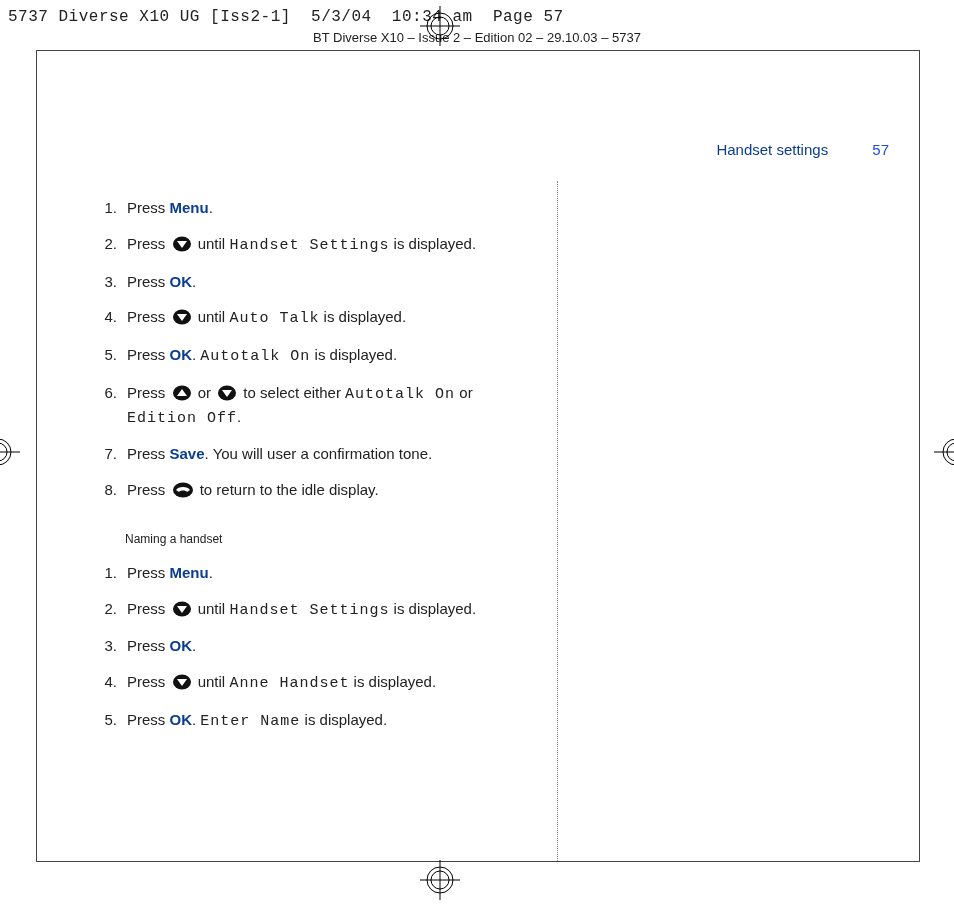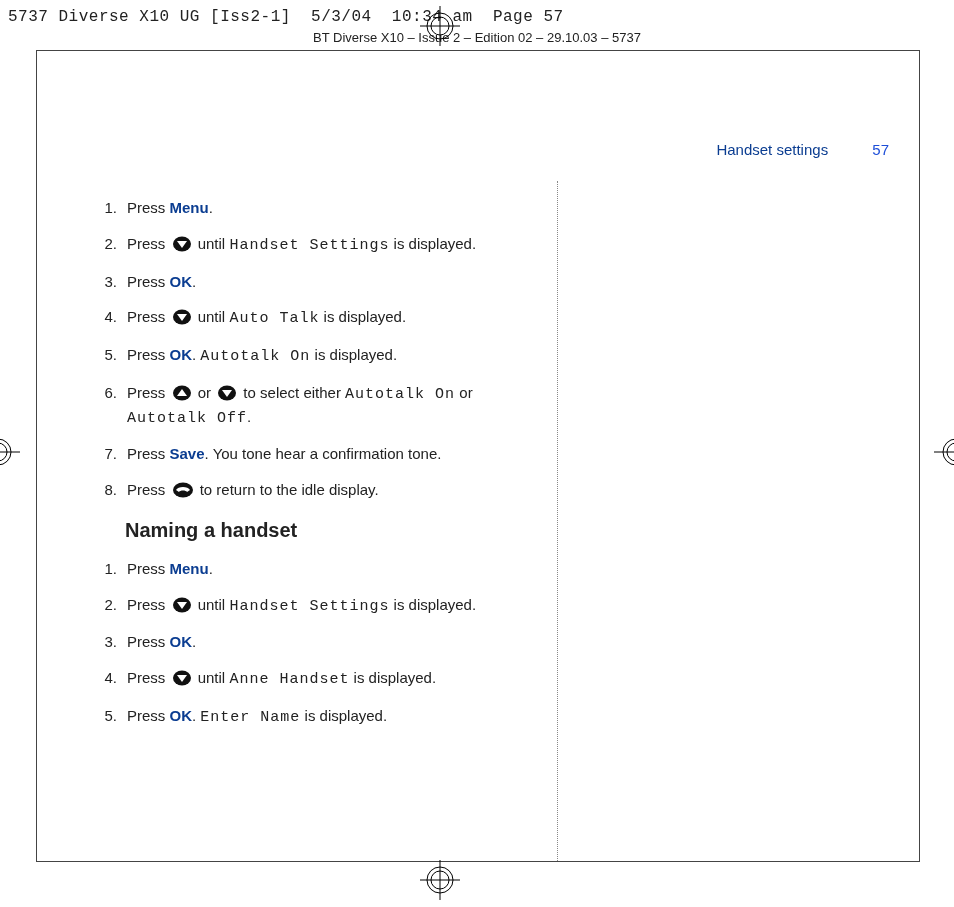--- a/index.html
+++ b/index.html
@@ -77,23 +77,23 @@
   ol > li::before {
     content: counter(step) ".";
     position: absolute;
     left: -24px;
     width: 20px;
     text-align: right;
   }
   .bseg { font-weight: bold; color: #0b3d91; }
   .lcd { font-family: "Courier New", monospace; letter-spacing: 1px; }
   .subhead {
-    font-weight: bold;
-    margin: 18px 0 14px 28px;
-    font-size: 20px;
+    font-weight: normal;
+    margin: 31px 0 14px 28px;
+    font-size: 12px;
   }
   .para {
     margin: 0 0 14px 28px;
     line-height: 1.45;
   }
   .icon {
     display: inline-block;
     vertical-align: -3px;
     margin: 0 2px;
   }
@@ -171,24 +171,24 @@
             </svg></span><span> until </span><span class="lcd">Auto Talk</span><span> is displayed.</span>
       </li>
       <li>
         <span>Press </span><span class="bseg">OK</span><span>. </span><span class="lcd">Autotalk On</span><span> is displayed.</span>
       </li>
       <li>
         <span>Press </span><span class="icon"><svg width="20" height="16">
               <use href="#icon-up"></use>
             </svg></span><span> or </span><span class="icon"><svg width="20" height="16">
               <use href="#icon-down"></use>
-            </svg></span><span> to select either </span><span class="lcd">Autotalk On</span><span> or </span><span class="lcd">Autotalk Off</span><span>.</span>
-      </li>
-      <li>
-        <span>Press </span><span class="bseg">Save</span><span>. You tone hear a confirmation tone.</span>
+            </svg></span><span> to select either </span><span class="lcd">Autotalk On</span><span> or </span><span class="lcd">Edition Off</span><span>.</span>
+      </li>
+      <li>
+        <span>Press </span><span class="bseg">Save</span><span>. You will user a confirmation tone.</span>
       </li>
       <li>
         <span>Press </span><span class="icon"><svg width="22" height="16">
               <use href="#icon-end"></use>
             </svg></span><span> to return to the idle display.</span>
       </li>
     </ol>
 
     <div class="subhead">Naming a handset</div>
 

